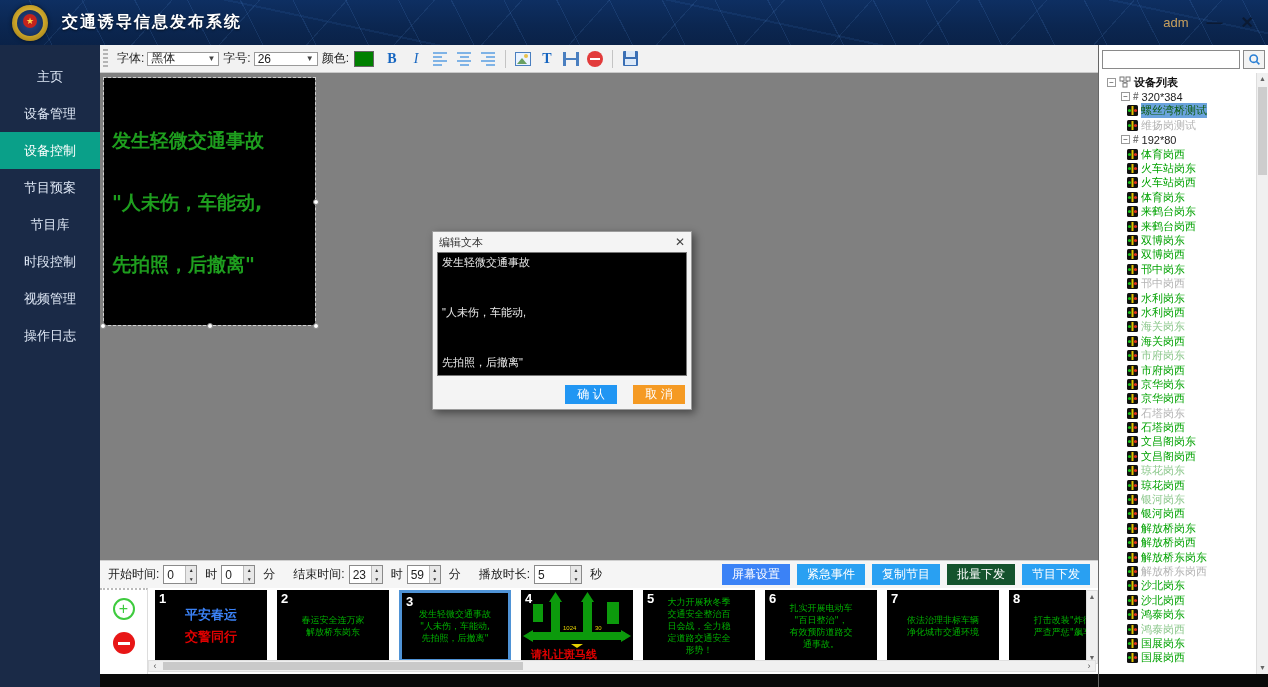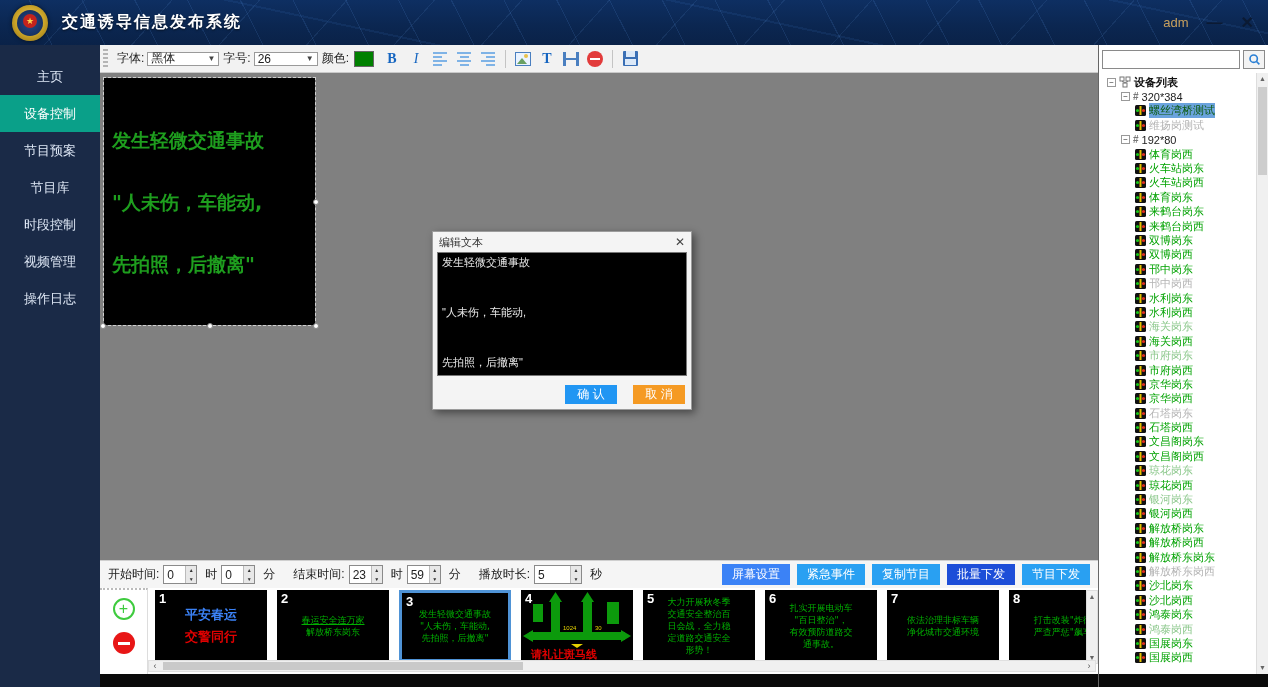--- a/index.html
+++ b/index.html
@@ -145,21 +145,21 @@
     color:#333; background:#fff; margin-right:3px; flex:none; cursor:pointer; }
   .tree-root-label { font-weight:bold; color:#111; }
   .tree-group-label { color:#222; }
   .g-ic { color:#777; font-size:10px; margin-right:3px; font-weight:bold; }
   .dev-ic { flex:none; margin-right:3px; display:inline-flex; }
   .dev-label { cursor:pointer; }
   .st-online { color:#00a200; }
   .st-dim { color:#8cc88c; }
   .st-offline { color:#b3b3b3; }
   .st-selected { color:#0c5a0c; background:#6ba3dd; }
-  .indent1 { padding-left:8px; } .indent2 { padding-left:22px; } .indent3 { padding-left:36px;align-items:center; }
+  .indent1 { padding-left:8px; } .indent2 { padding-left:22px; } .indent3 { padding-left:28px;align-items:center; }
   .tree-vscroll { position:absolute; right:0; top:0; width:12px; height:601px; background:#f0f0f0; border-left:1px solid #ddd; }
   .tree-vscroll .ar { position:absolute; left:0; width:11px; height:12px; font-size:7px; text-align:center; color:#666; line-height:12px; cursor:pointer; }
   .tree-vthumb { position:absolute; left:1px; top:14px; width:9px; height:88px; background:#cdcdcd; }
   .rp-strip { position:absolute; left:0; top:629px; width:170px; height:13px; background:#0a0a0a; }
 </style>
 </head>
 <body>
 
 <div class="header">
   <div class="badge">
@@ -171,20 +171,21 @@
     <span class="user-name">adm</span>
     <span class="win-btn">—</span>
     <span class="win-btn">✕</span>
   </div>
 </div>
 
 <div class="sidebar">
   <div class="sidebar-pad"></div>
   <div id="sidebar-items">
       <div class="sidebar-item">主页</div>
+      <div class="sidebar-item">设备管理</div>
       <div class="sidebar-item active">设备控制</div>
       <div class="sidebar-item">节目预案</div>
       <div class="sidebar-item">节目库</div>
       <div class="sidebar-item">时段控制</div>
       <div class="sidebar-item">视频管理</div>
       <div class="sidebar-item">操作日志</div>
     </div>
 </div>
 
 <div class="main">
@@ -321,35 +322,35 @@
       <span class="arrows">
           <span>▲</span>
           <span>▼</span>
         </span>
     </div>
     <span class="tm-label">秒</span>
     <div class="tm-actions" id="action-buttons">
         <button class="blue-btn" style="background: #3b82f6;">屏幕设置</button>
         <button class="blue-btn" style="background: rgb(41, 160, 242);">紧急事件</button>
         <button class="blue-btn" style="background: rgb(41, 160, 242);">复制节目</button>
-        <button class="blue-btn" style="background: #1d4ed8;">批量下发</button>
+        <button class="blue-btn" style="background: #14532d;">批量下发</button>
         <button class="blue-btn" style="background: rgb(41, 160, 242);">节目下发</button>
       </div>
   </div>
 
   <div class="playlist">
     <div class="pl-left">
       <div class="pl-add">+</div>
       <div class="pl-del"></div>
     </div>
     <div class="pl-items" id="playlist-items"><div class="thumb t-big"><span class="num">1</span><div class="tx">
             <div style="color: #3b82f6;">平安春运</div>
             <div style="color: rgb(224, 0, 0);">交警同行</div>
           </div></div><div class="thumb"><span class="num">2</span><div class="tx">
-            <div style="color: rgb(0, 176, 0); text-decoration: underline;">春运安全连万家</div>
+            <div style="color: rgb(0, 176, 0);">春运安全连万家</div>
             <div style="color: rgb(0, 176, 0);">解放桥东岗东</div>
           </div></div><div class="thumb selected"><span class="num">3</span><div class="tx">
             <div style="color: rgb(0, 176, 0);">发生轻微交通事故</div>
             <div style="color: rgb(0, 176, 0);">"人未伤，车能动,</div>
             <div style="color: rgb(0, 176, 0);">先拍照，后撤离"</div>
           </div></div><div class="thumb"><span class="num">4</span><svg width="112" height="72" viewBox="0 0 112 72">
             <rect width="112" height="72" fill="#000"></rect>
             <rect x="30" y="10" width="9" height="40" fill="#0c9a0c"></rect>
             <polygon points="34.5,2 28,12 41,12" fill="#0c9a0c"></polygon>
             <rect x="62" y="10" width="9" height="40" fill="#0c9a0c"></rect>

